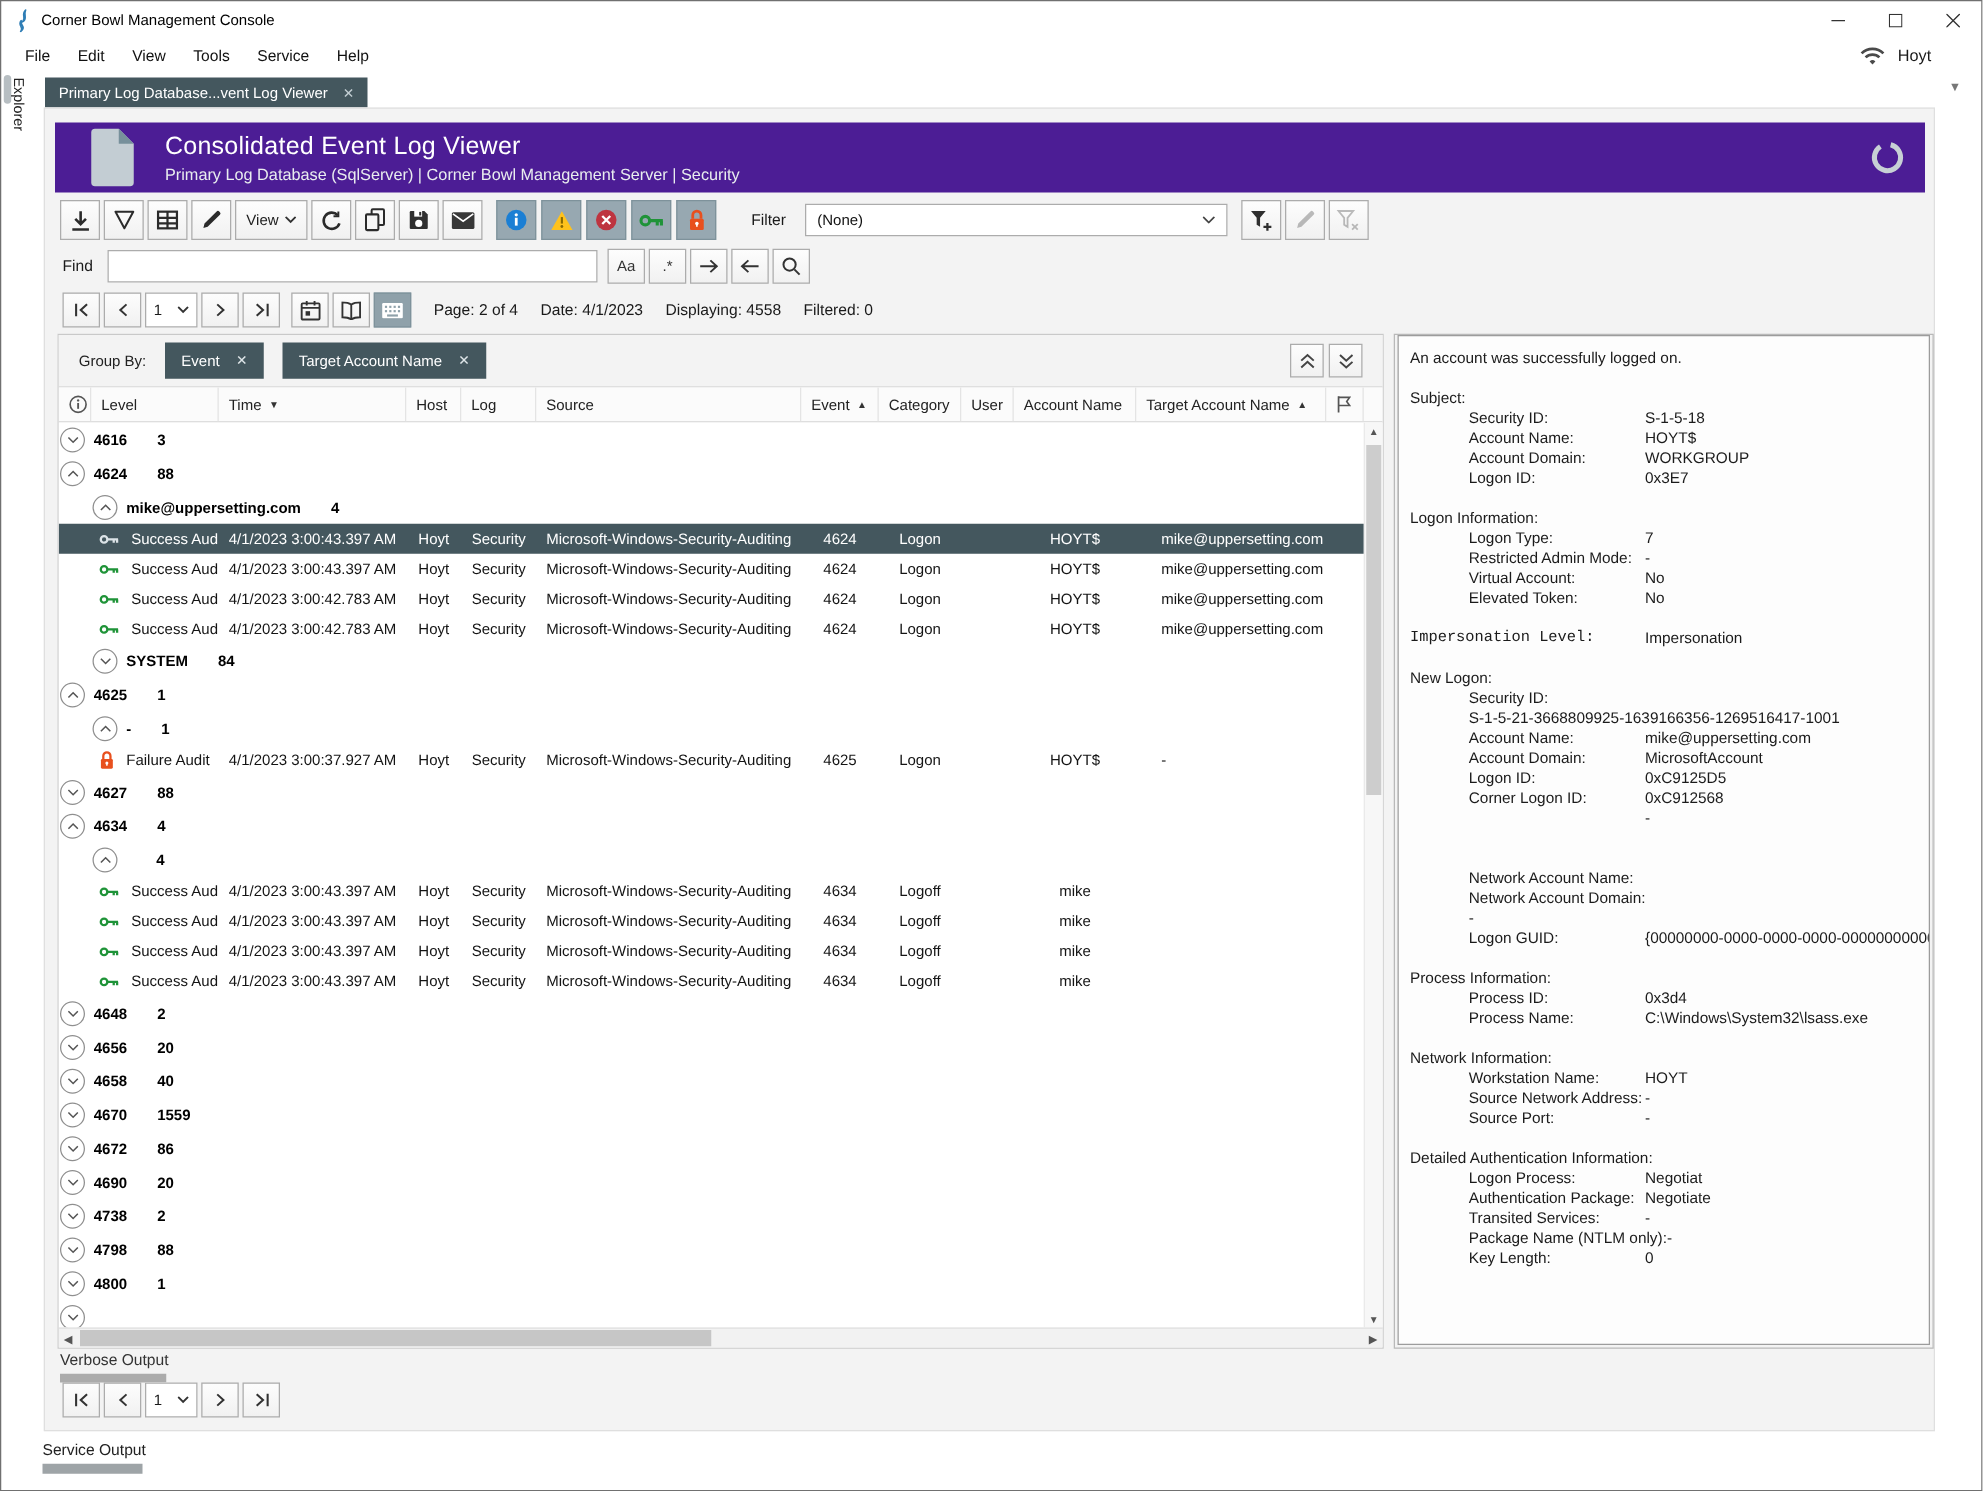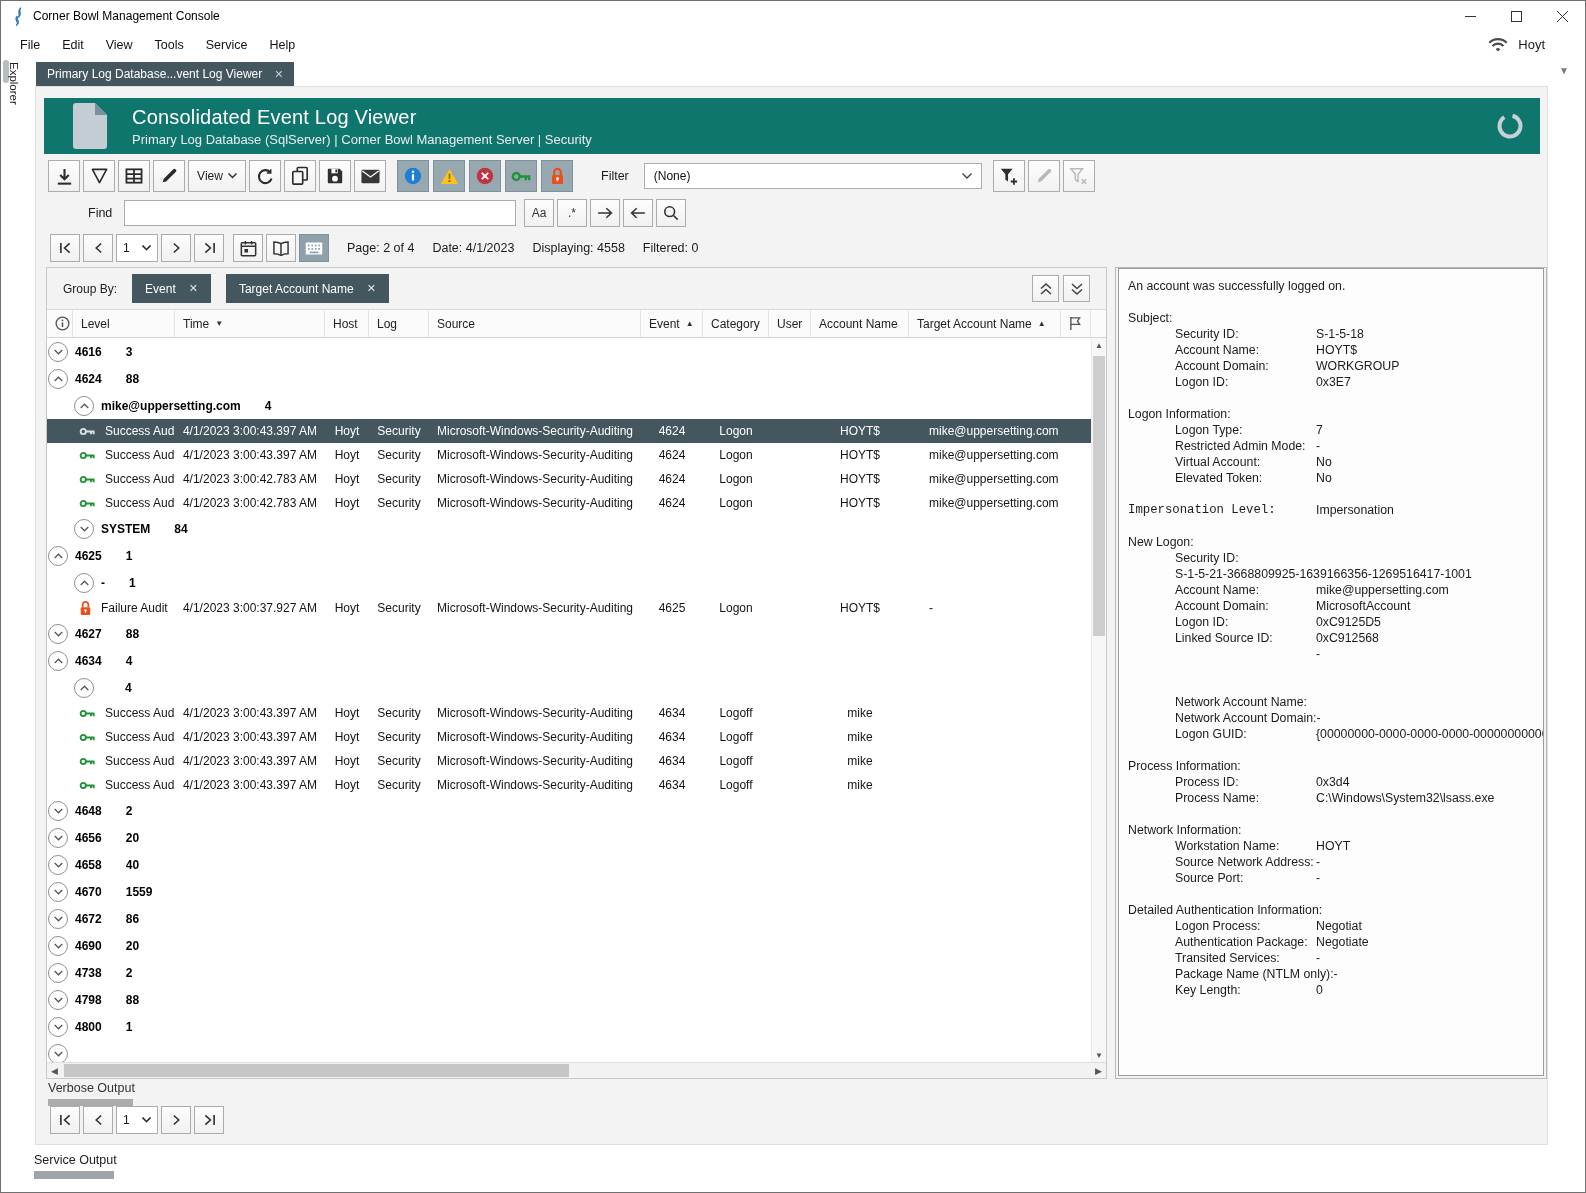--- a/index.html
+++ b/index.html
@@ -18,41 +18,41 @@
   
   .tabstrip{position:relative;height:28px;}
   .tab{position:absolute;left:35px;top:4px;height:24px;background:#44575E;color:#fff;
     display:flex;align-items:center;padding:0 11px;font-size:12px;gap:12px;}
   .tab .tclose{color:#c3ced3;font-size:11px;}
   .strip-chevron{position:absolute;right:16px;top:7px;color:#777;font-size:10px;}
   .explorer-strip{position:absolute;left:2px;top:59px;width:6px;height:23px;background:#b7bec2;border-radius:3px;}
   .explorer-label{position:absolute;left:7px;top:61px;writing-mode:vertical-rl;font-size:11.5px;color:#222;}
   
   .page{position:absolute;left:34px;top:85px;width:1513px;height:1059px;background:#F3F3F3;border:1px solid #DFDFDF;box-sizing:border-box;}
-  .banner{position:absolute;left:8px;top:11px;right:7px;height:56px;background:#0f766e;display:flex;align-items:center;}
+  .banner{position:absolute;left:8px;top:11px;right:7px;height:56px;background:#4c1d95;display:flex;align-items:center;}
   .doc-icon{margin-left:25px;}
   .banner-text{margin-left:22px;color:#fff;}
   .banner-title{font-size:20px;letter-spacing:.2px;}
   .banner-sub{font-size:13px;margin-top:3px;color:#E9EDEF;}
   .spinner{margin-left:auto;margin-right:16px;}
   
   .toolbar{position:absolute;left:12px;top:73px;height:32px;display:flex;gap:3px;align-items:center;}
   .tbtn{width:32px;height:32px;background:linear-gradient(#fdfdfd,#f1f1f1);border:1px solid #ACACAC;
     display:flex;align-items:center;justify-content:center;box-sizing:border-box;}
   .tbtn.wide{width:58px;font-size:12px;gap:5px;color:#222;}
   .tbtn.toggle{background:#97A8B1;border:1px solid #7E929B;margin-left:1px;}
   .tbtn.toggle.first{margin-left:8px;}
   .tbtn.disabled svg{opacity:.38;}
   .filter-label{margin-left:25px;font-size:12.5px;}
   .filter-combo{width:338px;height:26px;background:#fff;border:1px solid #ACACAC;display:flex;align-items:center;
     padding:0 9px;font-size:12px;margin-left:12px;box-sizing:border-box;color:#111;}
   .filter-combo .cv{margin-left:auto;color:#444;font-size:10px;}
   .fgroup{margin-left:8px;display:flex;gap:3px;}
   
-  .findrow{position:absolute;left:14px;top:112px;height:28px;display:flex;align-items:center;margin-left:38px;}
+  .findrow{position:absolute;left:14px;top:112px;height:28px;display:flex;align-items:center;}
   .find-label{font-size:12.5px;width:34px;}
   .find-input{width:392px;height:26px;border:1px solid #ACACAC;background:#fff;box-sizing:border-box;margin-left:2px;}
   .sbtn{width:30px;height:28px;background:linear-gradient(#fdfdfd,#f1f1f1);border:1px solid #ACACAC;
     display:flex;align-items:center;justify-content:center;box-sizing:border-box;font-size:12px;color:#333;}
   .findrow .sbtn{margin-left:3px;}
   .findrow .sbtn.gap{margin-left:8px;}
   .pagerrow{position:absolute;left:14px;top:147px;height:28px;display:flex;align-items:center;gap:3px;font-size:12.5px;}
   .pageselect{width:42px;height:28px;background:#fff;border:1px solid #ACACAC;display:flex;align-items:center;
     justify-content:space-between;padding:0 6px;box-sizing:border-box;font-size:12px;}
   .pbtn-press{background:#8FA1AA;border:1px solid #7E929B;}
@@ -934,28 +934,28 @@
           </div>
           <div class="mline" style="padding-left: 47px;">
             <span class="ml" style="min-width: 141px;">Account Domain:</span>
             <span class="mv">MicrosoftAccount</span>
           </div>
           <div class="mline" style="padding-left: 47px;">
             <span class="ml" style="min-width: 141px;">Logon ID:</span>
             <span class="mv">0xC9125D5</span>
           </div>
           <div class="mline" style="padding-left: 47px;">
-            <span class="ml" style="min-width: 141px;">Linked Source ID:</span>
+            <span class="ml" style="min-width: 141px;">Corner Logon ID:</span>
             <span class="mv">0xC912568</span>
           </div>
           <div class="mline" style="padding-left: 47px;">
             <span class="ml" style="min-width: 141px; margin-top: 48px;">Network Account Name:</span>
             <span class="mv">-</span>
           </div>
-          <div class="mline" style="padding-left: 47px;">
+          <div class="mline" style="padding-left: 47px; flex-direction: column;">
             <span class="ml" style="min-width: 141px;">Network Account Domain:</span>
             <span class="mv">-</span>
           </div>
           <div class="mline" style="padding-left: 47px;">
             <span class="ml" style="min-width: 141px;">Logon GUID:</span>
             <span class="mv">{00000000-0000-0000-0000-000000000000}</span>
           </div>
           <div class="mblank"></div>
           <div class="mline" style="padding-left: 0px;">
             <span class="ml">Process Information:</span>

